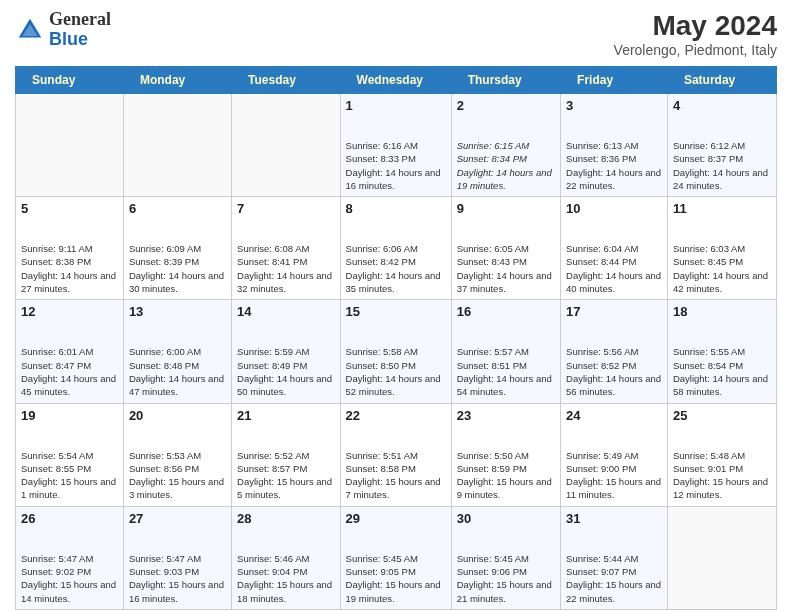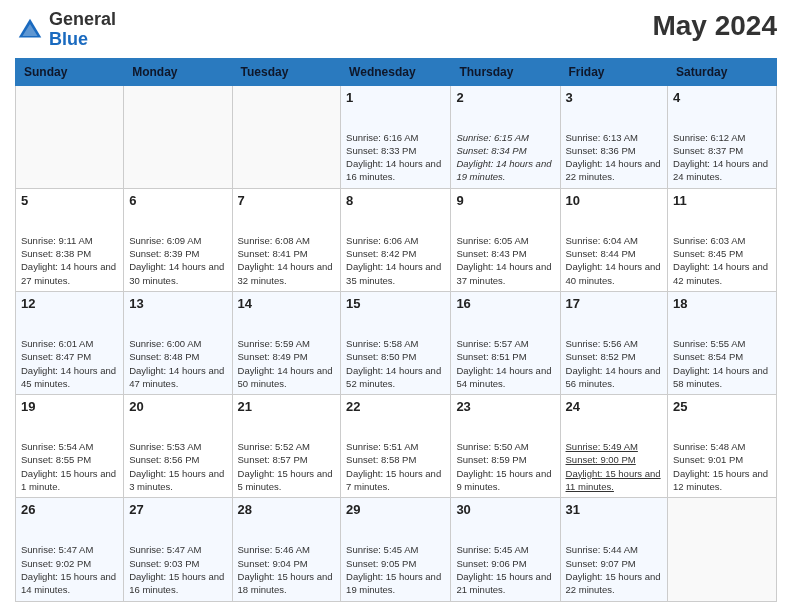--- a/index.html
+++ b/index.html
@@ -24,21 +24,21 @@
     .logo {
       display: flex;
       align-items: center;
       gap: 4px;
     }
     .logo-text {
       font-size: 18px;
       font-weight: bold;
       line-height: 1.1;
     }
-    .logo-general { color: #333; }
+    .logo-general { color: #333; font-family: Liberation Serif, serif; }
     .logo-blue { color: #1a6abf; }
     .logo-icon {
       width: 30px;
       height: 30px;
     }
     .title-block {
       text-align: right;
     }
     .title-month {
       font-size: 28px;
@@ -49,24 +49,24 @@
       font-size: 14px;
       color: #555;
     }
     .calendar {
       width: 100%;
       border-collapse: collapse;
       border: 1px solid #ccc;
     }
     .calendar th {
       background-color: #2a7abf;
-      color: #0f172a;
+      color: #fef9c3;
       font-size: 12px;
       font-weight: bold;
-      padding: 6px 8px;
+      padding: 6px 16px;
       text-align: left;
       border: 1px solid #2a7abf;
       margin-top: 32px;
     }
     .calendar td {
       vertical-align: top;
       border: 1px solid #ccc;
       padding: 4px 5px;
       width: 113px;
       min-height: 80px;
@@ -104,20 +104,21 @@
         <polygon points="20,5 35,30 5,30" fill="#1a6abf"></polygon>
         <polygon points="20,12 30,28 10,28" fill="#fff" opacity="0.3"></polygon>
       </svg>
       <div class="logo-text">
         <span class="logo-general">General</span><br>
         <span class="logo-blue">Blue</span>
       </div>
     </div>
     <div class="title-block">
       <div class="title-month">May 2024</div>
+      <div class="title-location">Verolengo, Piedmont, Italy</div>
     </div>
   </div>
 
   <table class="calendar">
     <thead>
       <tr>
         <th>Sunday</th>
         <th>Monday</th>
         <th>Tuesday</th>
         <th>Wednesday</th>
@@ -270,21 +271,21 @@
 Daylight: 15 hours and 7 minutes.</div>
           </td>
           <td>
             <div class="day-number">23</div>
             <div class="day-info" style="white-space: pre-line;">Sunrise: 5:50 AM
 Sunset: 8:59 PM
 Daylight: 15 hours and 9 minutes.</div>
           </td>
           <td>
             <div class="day-number">24</div>
-            <div class="day-info" style="white-space: pre-line; text-decoration: underline;">Sunrise: 5:49 AM
+            <div class="day-info" style="white-space: pre-line;">Sunrise: 5:49 AM
 Sunset: 9:00 PM
 Daylight: 15 hours and 11 minutes.</div>
           </td>
           <td>
             <div class="day-number">25</div>
             <div class="day-info" style="white-space: pre-line;">Sunrise: 5:48 AM
 Sunset: 9:01 PM
 Daylight: 15 hours and 12 minutes.</div>
           </td>
         </tr>

